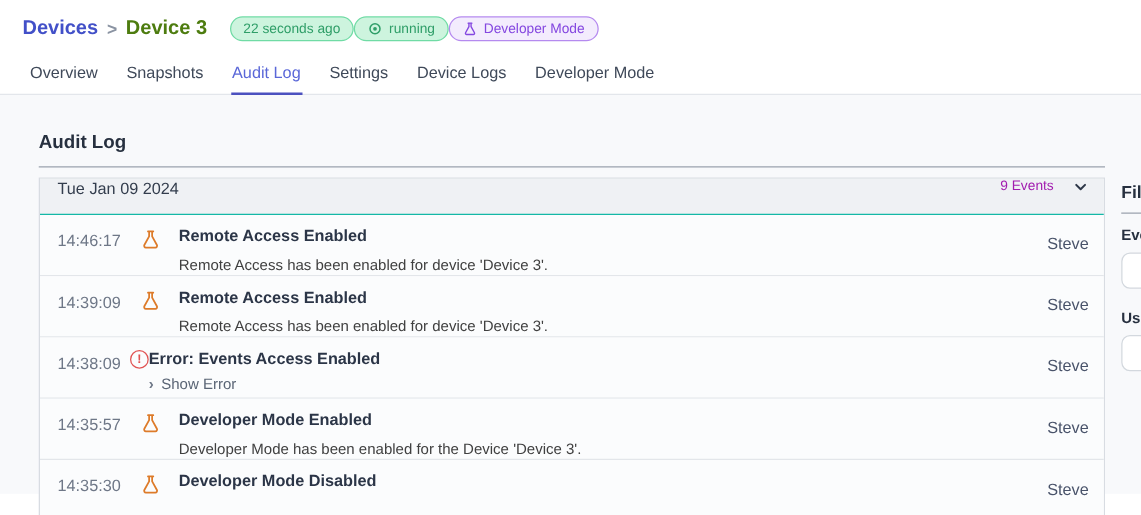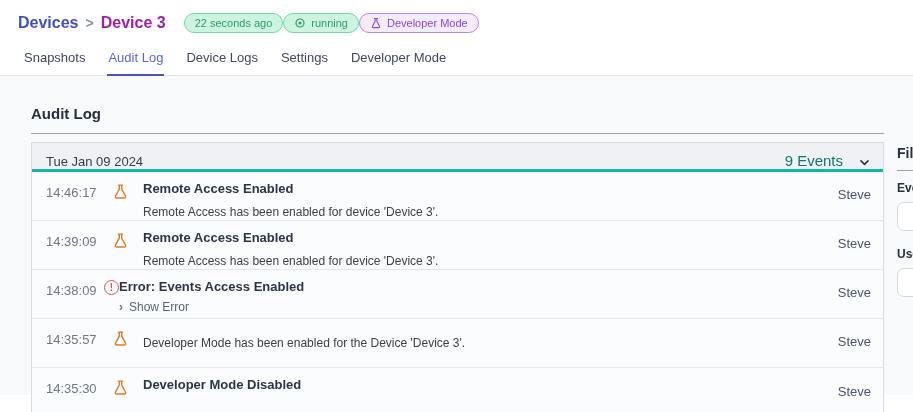--- a/index.html
+++ b/index.html
@@ -8,43 +8,43 @@
     width:913px; height:412px; overflow:hidden;
     background:#ffffff; color:#2d3748;
     font-family:"Liberation Sans", sans-serif;
     -webkit-font-smoothing:antialiased;
   }
   
   .page-top { padding:13px 0 0 18px; background:#ffffff; }
   .crumb-row { display:flex; align-items:center; }
   .crumb-link { color:#4250c8; font-weight:700; font-size:16px; text-decoration:none; cursor:pointer; }
   .crumb-sep { color:#8a93a2; margin:0 7px; font-size:14px; font-weight:700; }
-  .crumb-current { font-weight:700; font-size:16px; color:#a21caf; }
+  .crumb-current { font-weight:700; font-size:16px; color:#4d7c0f; }
   .badges { display:flex; margin-left:18px; }
   .badge { display:inline-flex; align-items:center; gap:5px; height:20px; padding:0 10px;
            border-radius:999px; font-size:11px; white-space:nowrap; }
   .badge.green { background:#cdf4de; border:1px solid #70dba5; color:#2f9e68; }
   .badge.purple { background:#f3ecfd; border:1px solid #b58aef; color:#8447e0; }
   .badge svg { display:block; }
   .app-line { margin-top:7px; font-size:12px; color:#6f7888; }
   .app-link { color:#4250c8; text-decoration:none; cursor:pointer; }
   
   .tabs { display:flex; padding-left:23px; margin-top:11px; border-bottom:1px solid #e3e6eb; background:#fff; }
   .tab { font-size:13px; color:#3f4959; padding:6px 1px 9px; margin-right:21px; cursor:pointer;
          border-bottom:2px solid transparent; margin-bottom:-1px; }
   .tab.active { color:#5a67d8; border-bottom-color:#4c51bf; }
   
   .main { display:flex; align-items:flex-start; background:#f8f9fb; height:319px; }
   .content { margin-left:31px; width:853px; flex:none; }
   .section-title { font-size:15px; font-weight:700; color:#27303f; margin:29px 0 0; }
   .title-rule { border:0; border-top:1px solid #9aa2ae; margin:11px 0 8px; }
   .card { border:1px solid #d8dce2; background:#fbfcfd; }
-  .card-header { display:flex; align-items:flex-end; background:#eff1f4; border-bottom:3px solid #14b8a6;
+  .card-header { display:flex; align-items:flex-start; background:#eff1f4; border-bottom:1px solid #14b8a6;
                  padding:0 12px 0 14px; height:29px; font-size:13px; color:#333d4d; }
-  .events-count { margin-left:auto; font-size:15px; color:#0f766e; }
+  .events-count { margin-left:auto; font-size:11px; color:#a21caf; }
   .chev-down { margin-left:15px; width:13px; height:13px; color:#2d3748; cursor:pointer; display:flex; }
   .row { display:flex; align-items:flex-start; padding:9px 12px 4px 14px; height:49px;
          border-bottom:1px solid #e3e6ea; background:#fbfcfd; }
   .row:last-child { border-bottom:none; }
   .time { width:58px; flex:none; font-size:13px; color:#6e7787; padding-top:4px; }
   .row-icon { flex:none; margin:2px 14px 0 8px; color:#dd7b2a; display:flex; }
   .row-icon svg { display:block; }
   .err-circle { width:15px; height:15px; border-radius:50%; border:1.5px solid #e05252; color:#e05252;
                 font-size:10px; font-weight:700; display:flex; align-items:center; justify-content:center;
                 margin-top:1px; }
@@ -89,24 +89,25 @@
     <svg width="12" height="12" viewBox="0 0 24 24">
       <path d="M9 3h6 M10.3 3v5.6 L4.9 18.4 a1.9 1.9 0 0 0 1.7 2.8 h10.8 a1.9 1.9 0 0 0 1.7-2.8 L13.7 8.6 V3" fill="none" stroke="currentColor" stroke-width="2.2" stroke-linecap="round" stroke-linejoin="round"></path>
     </svg>
     <span>Developer Mode</span>
   </span>
       </span>
   </div>
 </div>
 
 <div class="tabs">
+    <div class="tab"><span>Overview</span></div>
     <div class="tab"><span>Snapshots</span></div>
     <div class="tab active"><span>Audit Log</span></div>
+    <div class="tab"><span>Settings</span></div>
     <div class="tab"><span>Device Logs</span></div>
-    <div class="tab"><span>Settings</span></div>
     <div class="tab"><span>Developer Mode</span></div>
   </div>
 
 <div class="main">
   <div class="content">
     <h2 class="section-title">Audit Log</h2>
     <hr class="title-rule">
     <div class="card">
       <div class="card-header">
         <span>Tue Jan 09 2024</span>
@@ -164,20 +165,21 @@
   </div>
           <div class="row">
     <span class="time">14:35:57</span>
     <span class="row-icon">
       <svg width="17" height="17" viewBox="0 0 24 24">
         <path d="M9 3h6 M10.3 3v5.6 L4.9 18.4 a1.9 1.9 0 0 0 1.7 2.8 h10.8 a1.9 1.9 0 0 0 1.7-2.8 L13.7 8.6 V3" fill="none" stroke="currentColor" stroke-width="2" stroke-linecap="round" stroke-linejoin="round"></path>
       </svg>
     </span>
 
     <div class="row-main">
+      <div class="row-title">Developer Mode Enabled</div>
       <div class="row-desc">Developer Mode has been enabled for the Device 'Device 3'.</div>
 
     </div>
     <span class="user">Steve</span>
   </div>
           <div class="row">
     <span class="time">14:35:30</span>
     <span class="row-icon">
       <svg width="17" height="17" viewBox="0 0 24 24">
         <path d="M9 3h6 M10.3 3v5.6 L4.9 18.4 a1.9 1.9 0 0 0 1.7 2.8 h10.8 a1.9 1.9 0 0 0 1.7-2.8 L13.7 8.6 V3" fill="none" stroke="currentColor" stroke-width="2" stroke-linecap="round" stroke-linejoin="round"></path>

